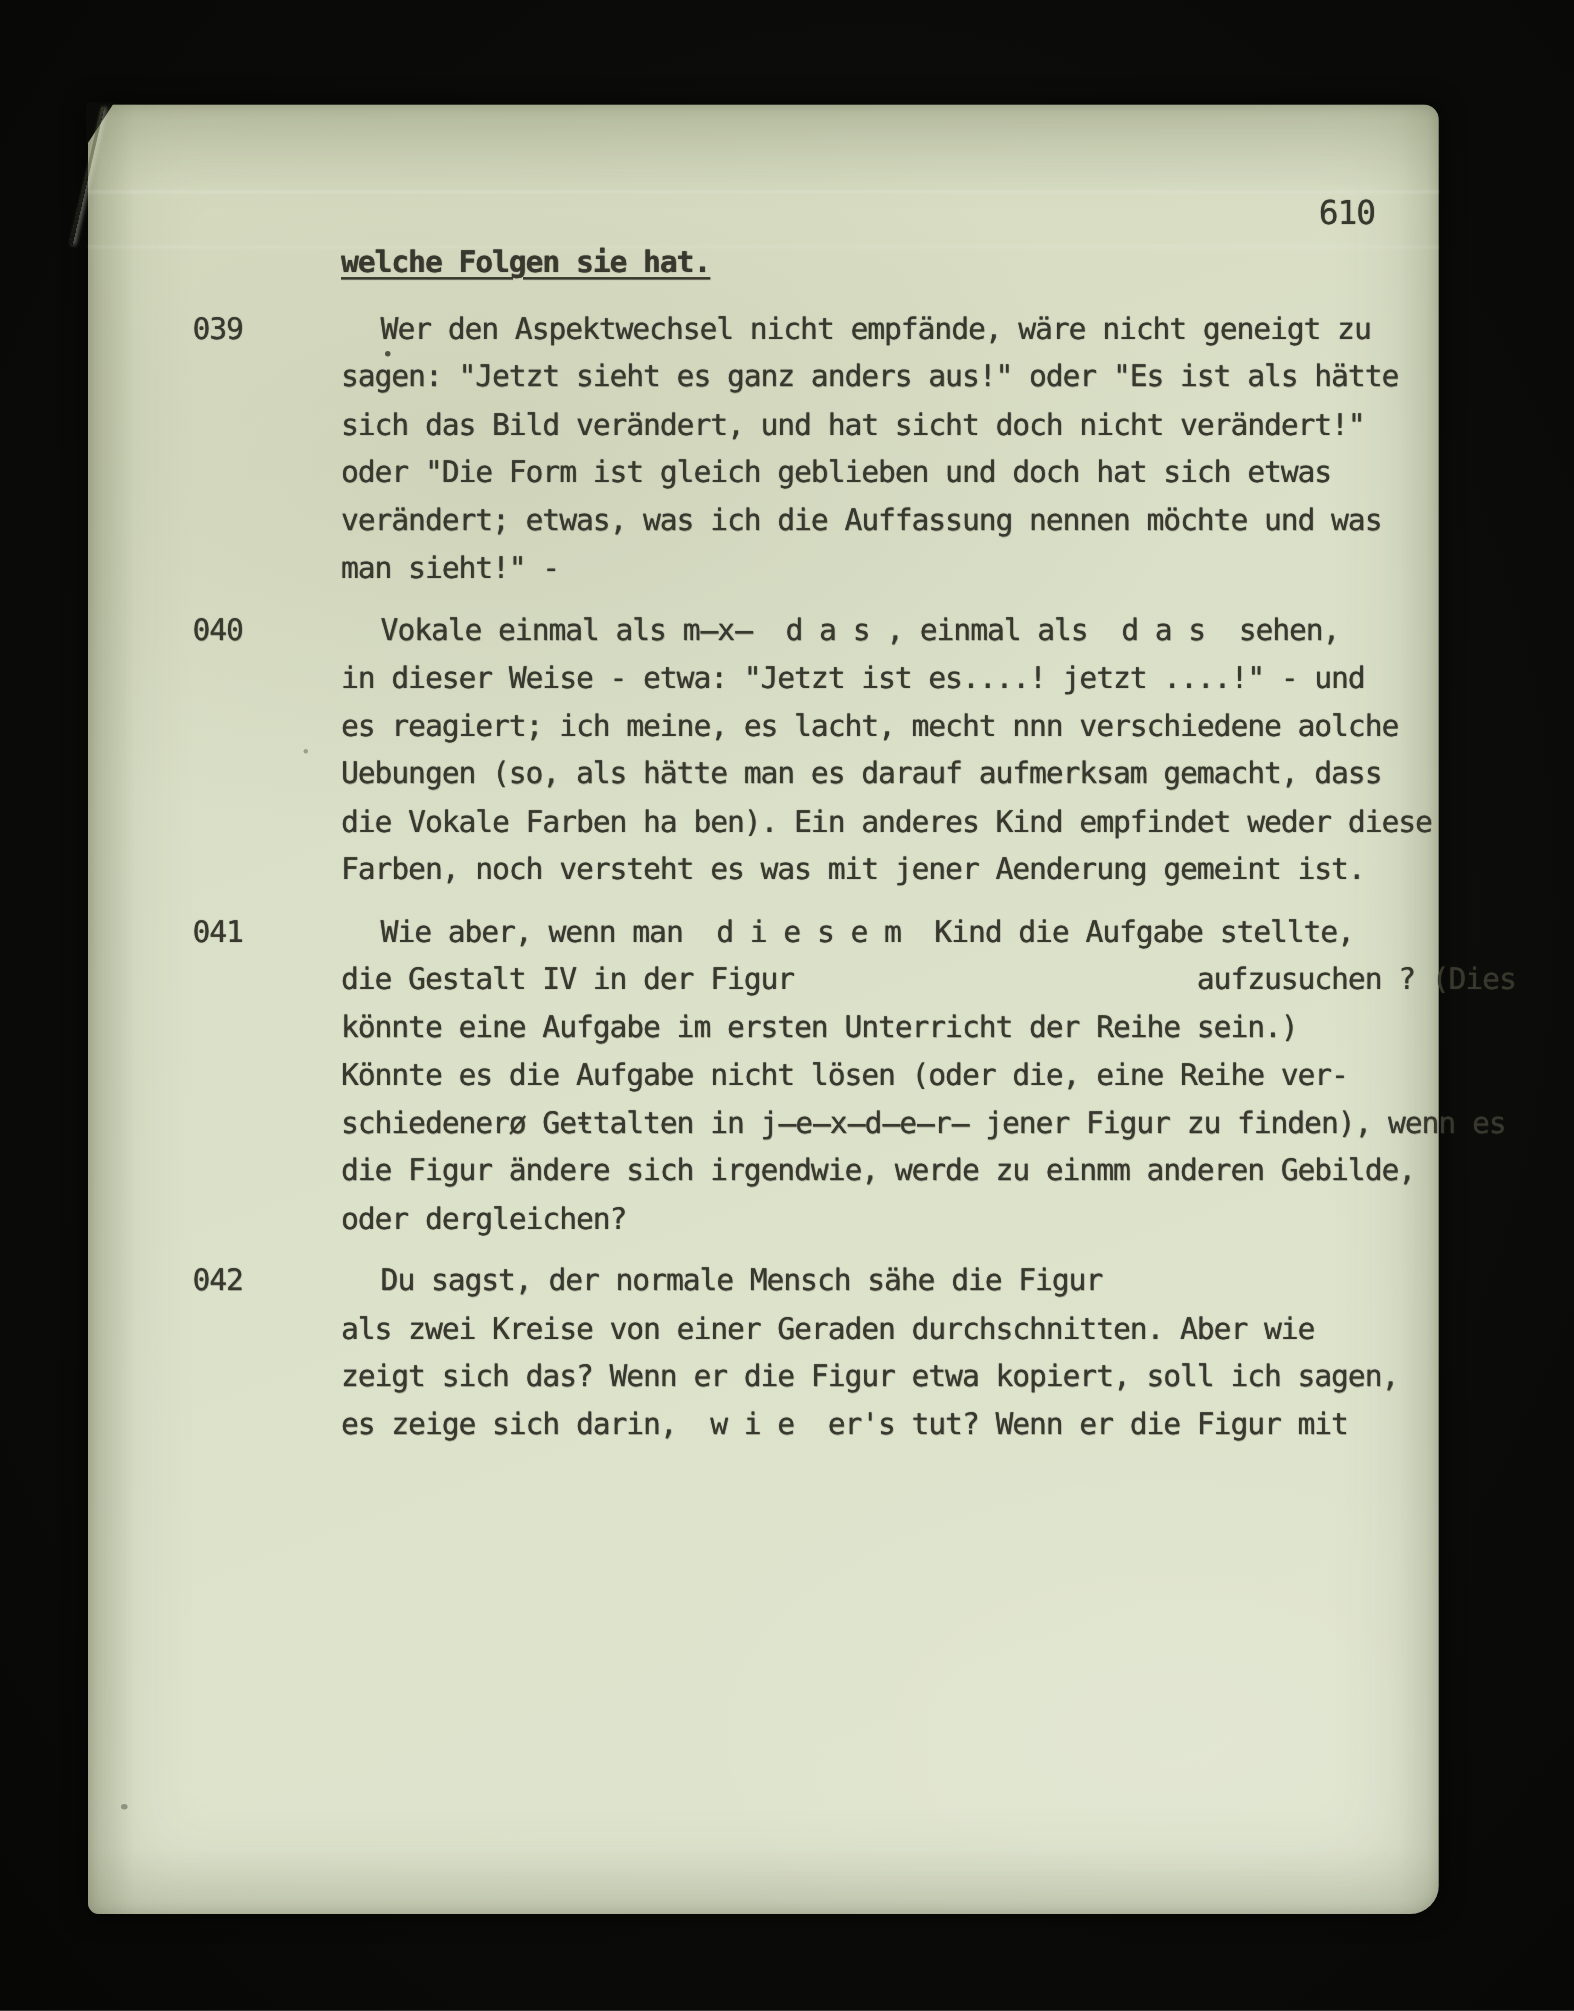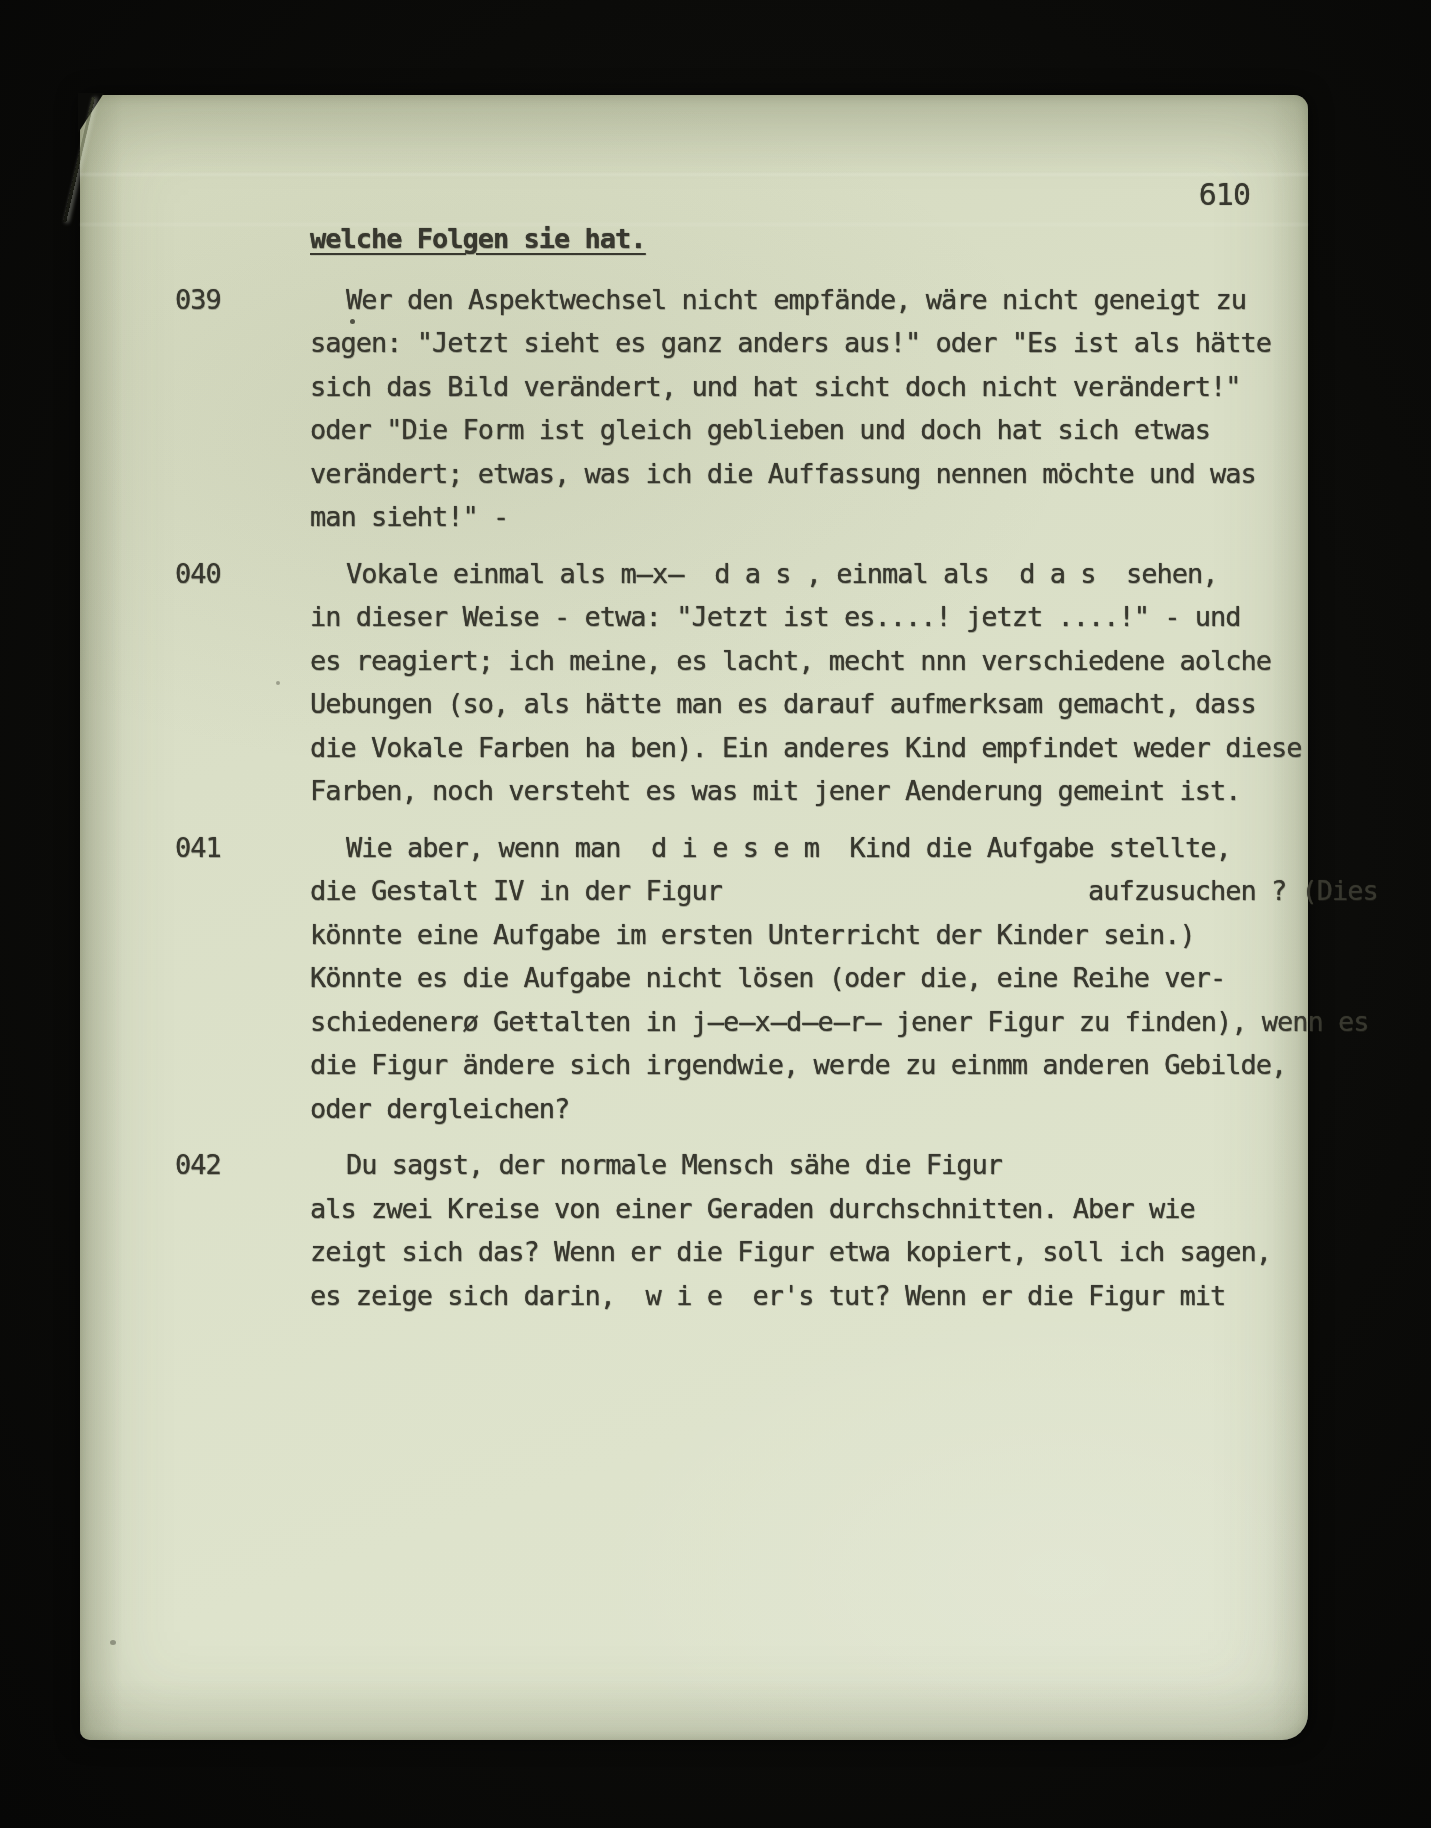--- a/index.html
+++ b/index.html
@@ -139,21 +139,21 @@
             <div class="line">Uebungen (so, als hätte man es darauf aufmerksam gemacht, dass</div>
             <div class="line">die Vokale Farben ha ben). Ein anderes Kind empfindet weder diese</div>
             <div class="line">Farben, noch versteht es was mit jener Aenderung gemeint ist.</div>
           </div>
         </div>
         <div class="para">
           <span class="pnum">041</span>
           <div class="lines">
             <div class="line indent">Wie aber, wenn man  d i e s e m  Kind die Aufgabe stellte,</div>
             <div class="line">die Gestalt IV in der Figur                        aufzusuchen ? (Dies</div>
-            <div class="line">könnte eine Aufgabe im ersten Unterricht der Kinder sein.)</div>
+            <div class="line">könnte eine Aufgabe im ersten Unterricht der Reihe sein.)</div>
             <div class="line">Könnte es die Aufgabe nicht lösen (oder die, eine Reihe ver-</div>
             <div class="line">schiedenerø Geŧtalten in j̶e̶x̶d̶e̶r̶ jener Figur zu finden), wenn es</div>
             <div class="line">die Figur ändere sich irgendwie, werde zu einmm anderen Gebilde,</div>
             <div class="line">oder dergleichen?</div>
           </div>
         </div>
         <div class="para">
           <span class="pnum">042</span>
           <div class="lines">
             <div class="line indent">Du sagst, der normale Mensch sähe die Figur</div>

